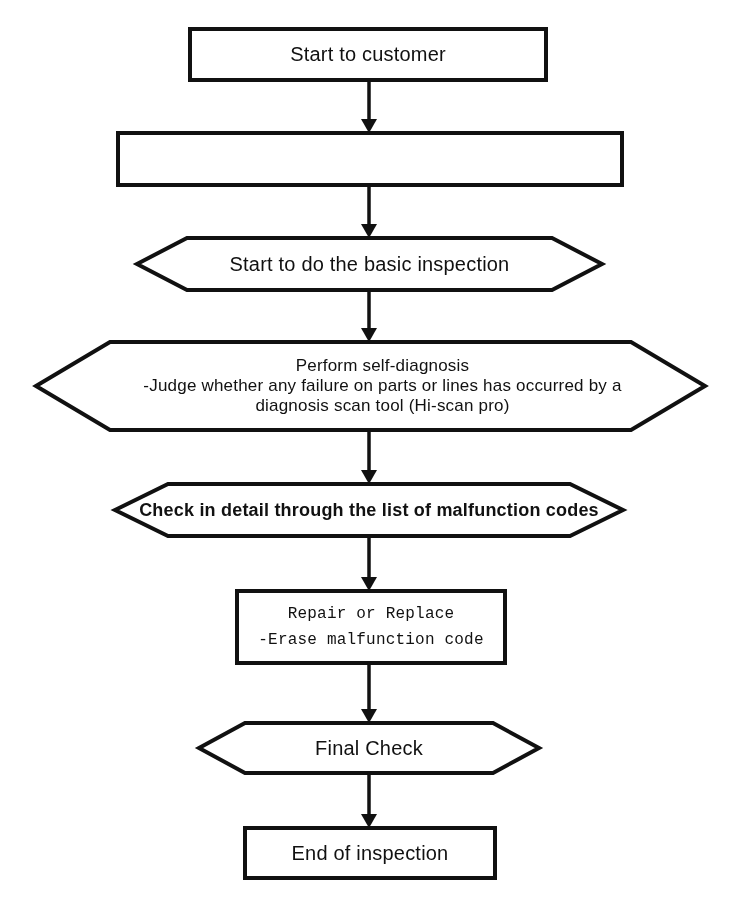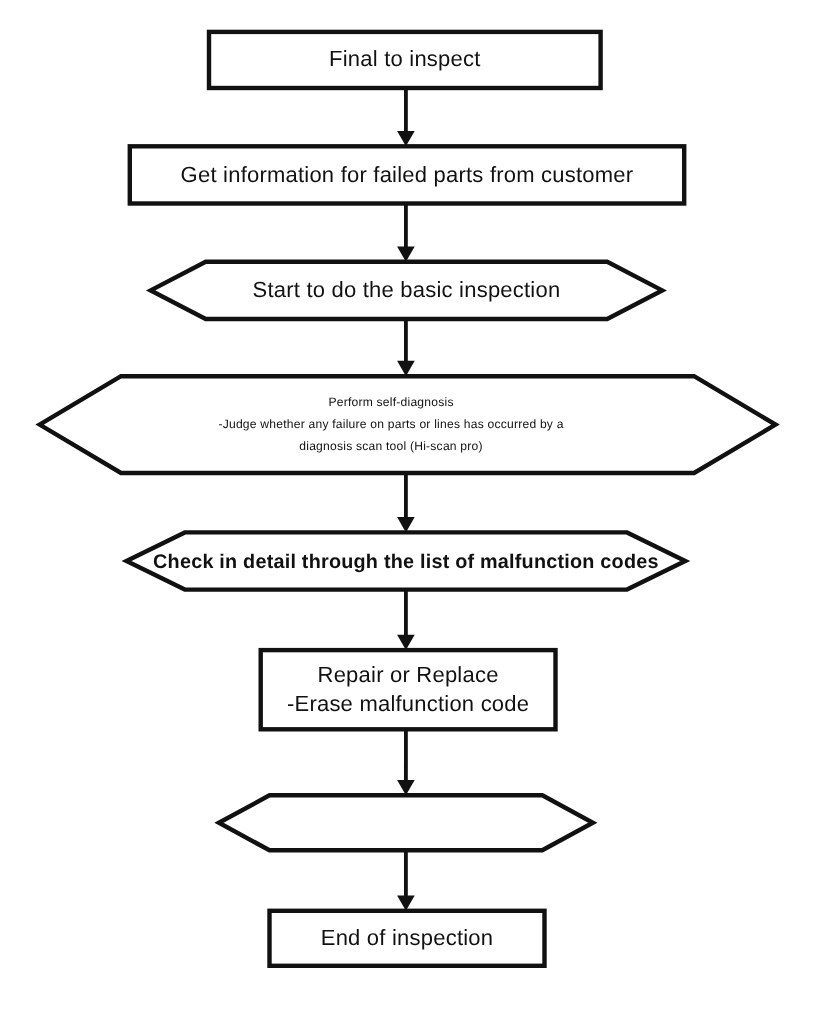--- a/index.html
+++ b/index.html
@@ -30,23 +30,23 @@
     justify-content: center;
     text-align: center;
     white-space: pre-line;
     color: var(--ink);
     line-height: 1.25;
     letter-spacing: 0.2px;
   }
   .lbl-1 { left: 190px; top: 29px;  width: 356px; height: 51px; font-size: 20px; }
   .lbl-2 { left: 118px; top: 133px; width: 504px; height: 52px; font-size: 20px; }
   .lbl-3 { left: 137px; top: 238px; width: 465px; height: 52px; font-size: 20px; }
-  .lbl-4 { left: 21px;  top: 342px; width: 669px; height: 88px; font-size: 11px; line-height: 20px; text-align: center; }
+  .lbl-4 { left: 48px;  top: 342px; width: 669px; height: 88px; font-size: 17px; line-height: 20px; text-align: center; }
   .lbl-5 { left: 115px; top: 484px; width: 508px; height: 52px; font-size: 18px; font-weight: bold; }
-  .lbl-6 { left: 237px; top: 591px; width: 268px; height: 72px; font-size: 20px; line-height: 26px; }
+  .lbl-6 { left: 237px; top: 591px; width: 268px; height: 72px; font-size: 16px; line-height: 26px; font-family: Liberation Mono, monospace; }
   .lbl-7 { left: 199px; top: 723px; width: 340px; height: 50px; font-size: 20px; }
   .lbl-8 { left: 245px; top: 828px; width: 250px; height: 50px; font-size: 20px; }
 </style>
 </head>
 <body>
 
 <div class="canvas">
 
   <svg class="shapes-layer" viewBox="0 0 752 924" xmlns="http://www.w3.org/2000/svg">
 
@@ -89,31 +89,31 @@
     <g>
       <line x1="369" y1="663" x2="369" y2="711" stroke="#111111" stroke-width="3.5"></line>
       <polygon points="361,709 377,709 369,723" fill="#111111"></polygon>
     </g>
     <g>
       <line x1="369" y1="773" x2="369" y2="816" stroke="#111111" stroke-width="3.5"></line>
       <polygon points="361,814 377,814 369,828" fill="#111111"></polygon>
     </g>
   </svg>
 
-  <div class="node-label lbl-1">Final to inspect</div>
+  <div class="node-label lbl-1">Start to customer</div>
 
-  <div class="node-label lbl-2">Get information for failed parts from customer</div>
 
   <div class="node-label lbl-3">Start to do the basic inspection</div>
 
   <div class="node-label lbl-4">Perform self-diagnosis
 -Judge whether any failure on parts or lines has occurred by a
 diagnosis scan tool (Hi-scan pro)</div>
 
   <div class="node-label lbl-5">Check in detail through the list of malfunction codes</div>
 
   <div class="node-label lbl-6">Repair or Replace
 -Erase malfunction code</div>
 
+  <div class="node-label lbl-7">Final Check</div>
 
   <div class="node-label lbl-8">End of inspection</div>
 
 </div>
 
 </body></html>

